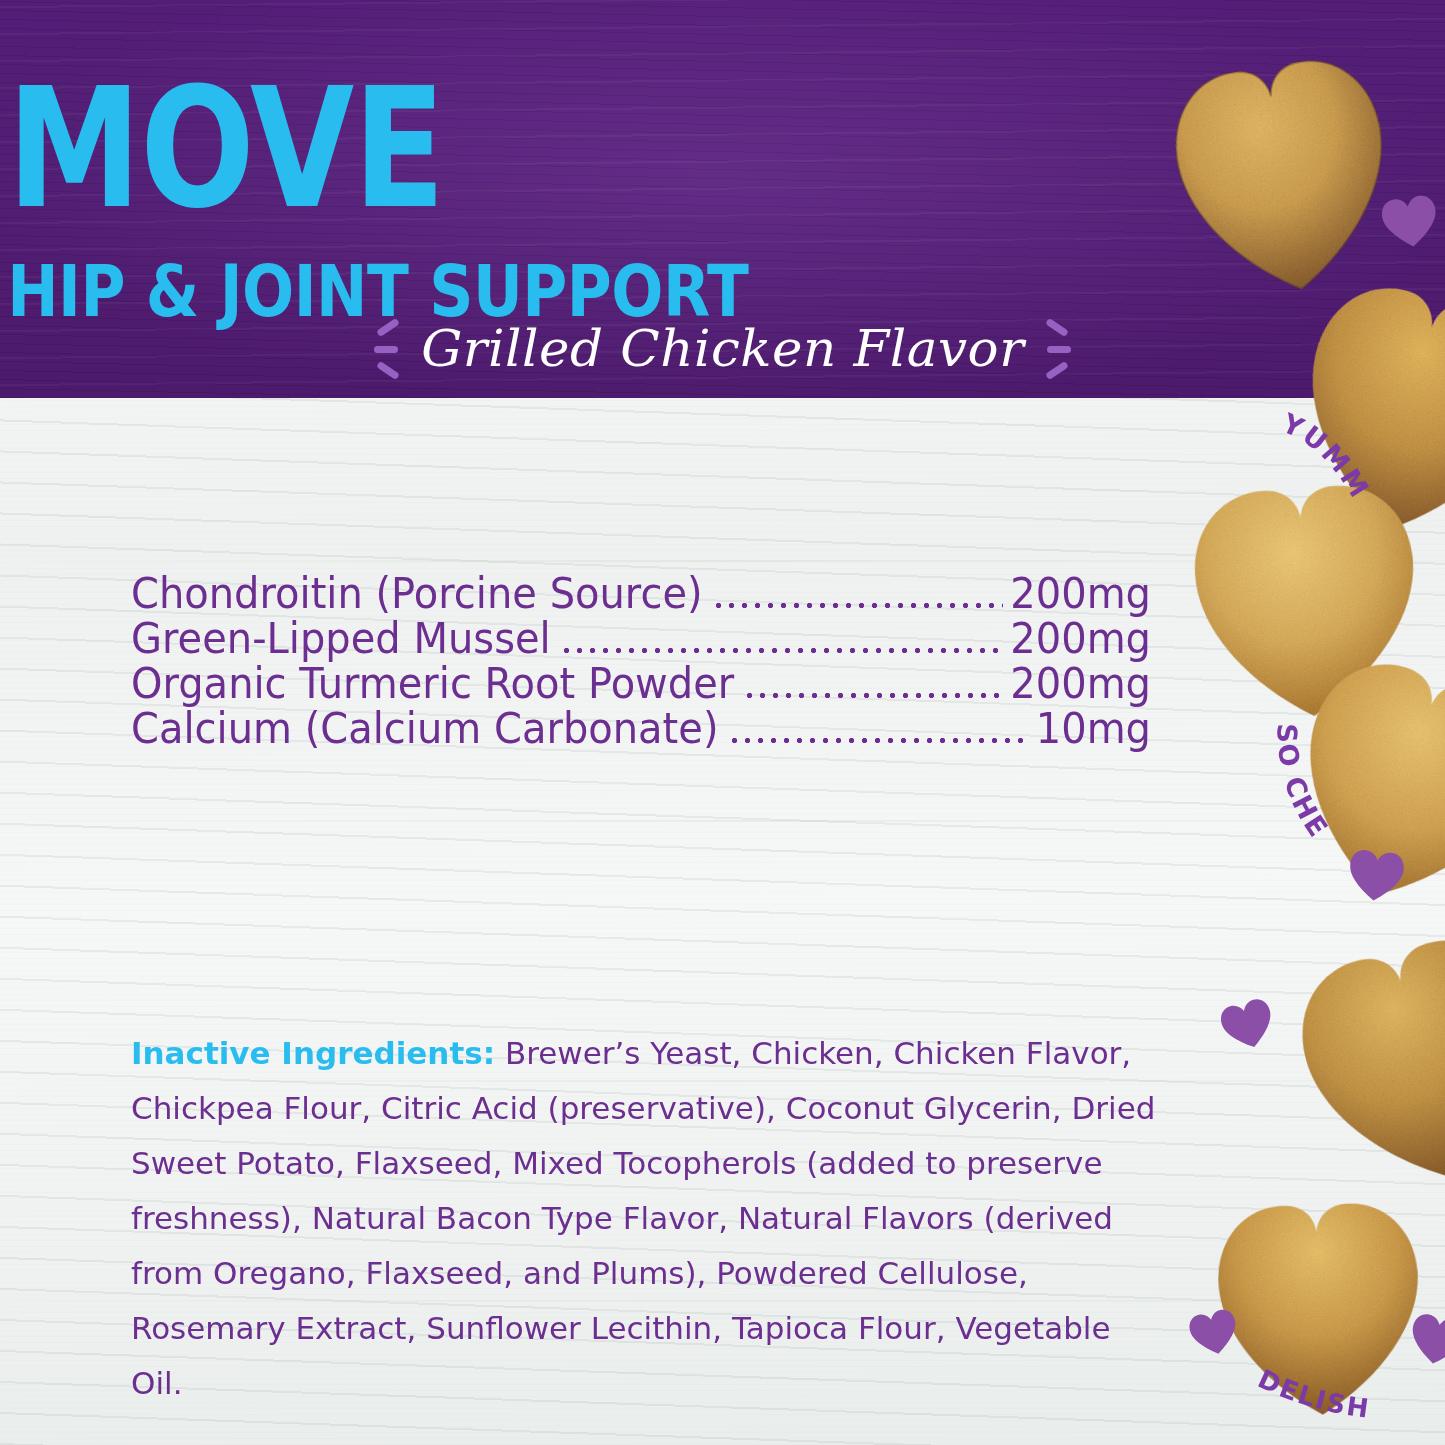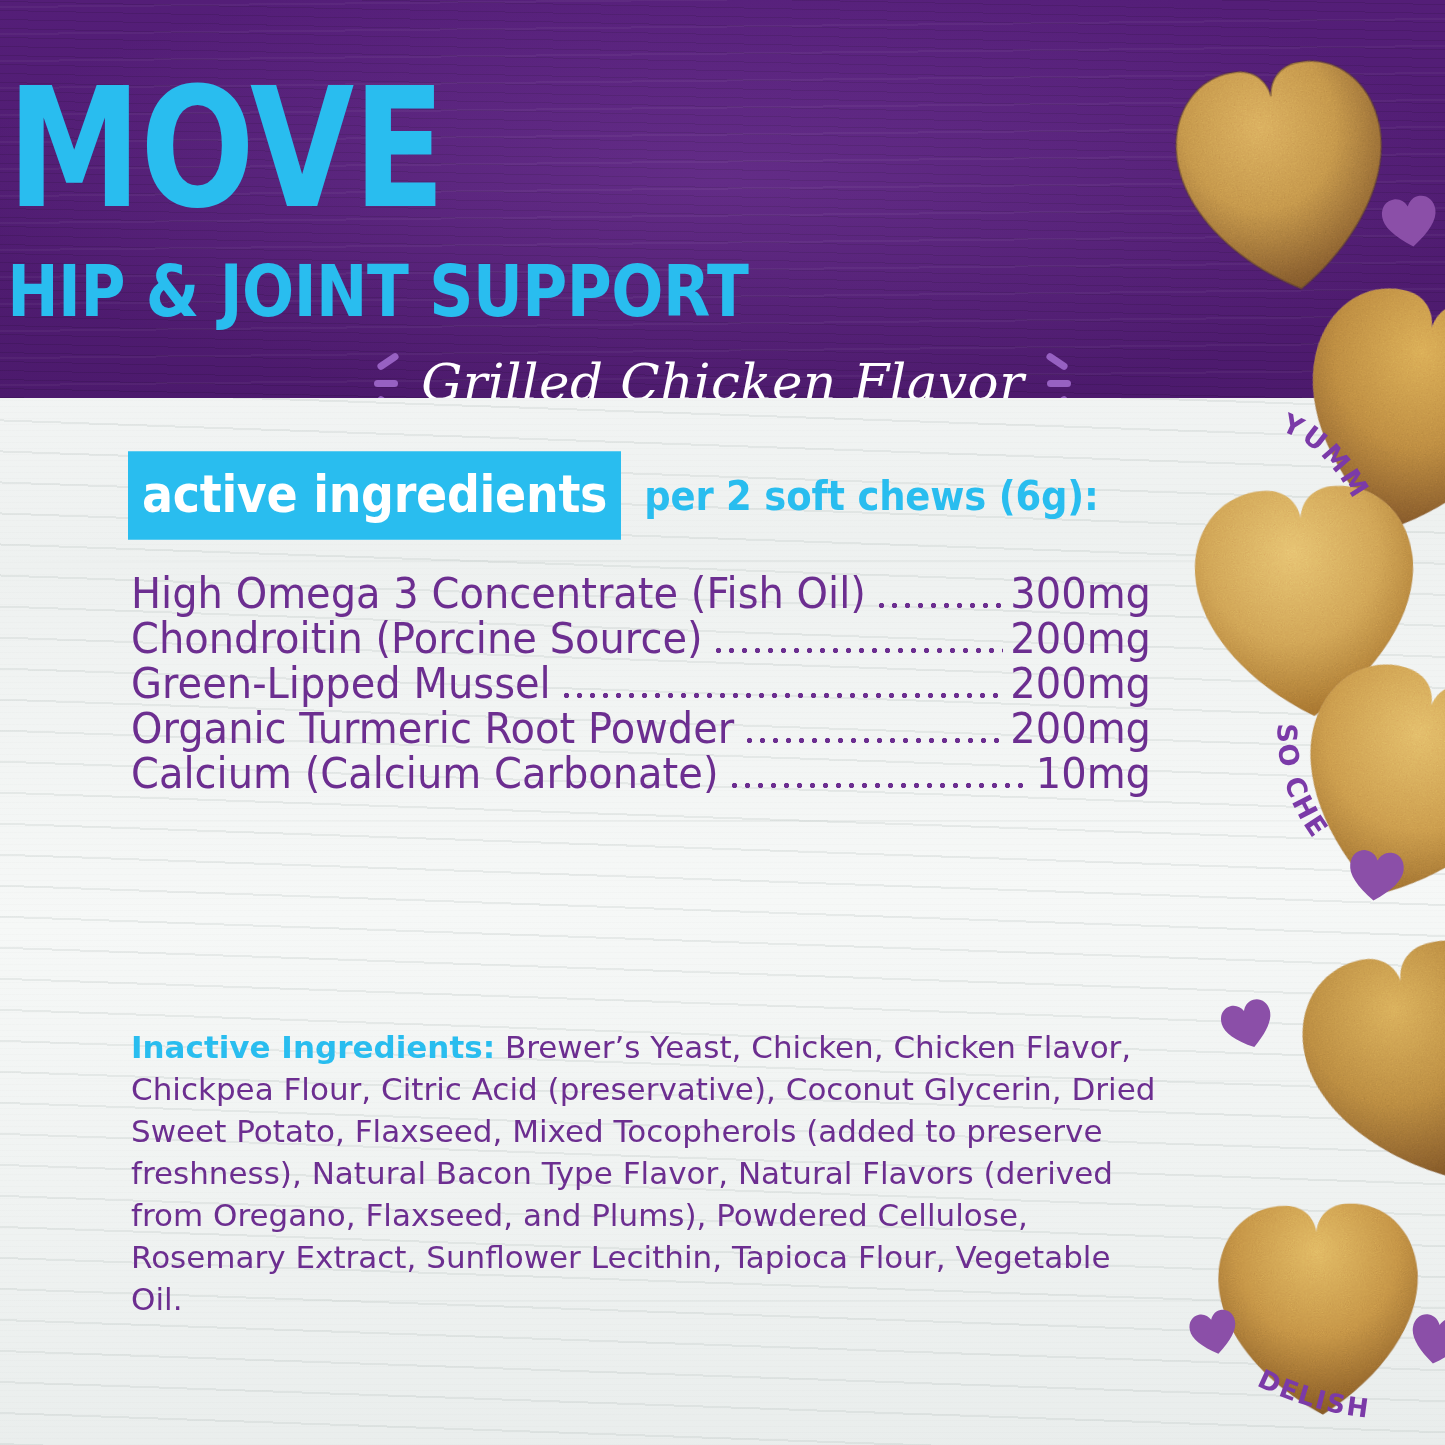--- a/index.html
+++ b/index.html
@@ -69,21 +69,20 @@
     font-weight:700;
     font-size:62px;
     line-height:1;
     letter-spacing:-0.5px;
     color:#29bdef;
     margin-top:54px;
     transform:scaleY(1.16) scaleX(0.99);
     transform-origin:center top;
   }
   #flavor-row {
-    margin-top:34px;
     display:flex; align-items:center; justify-content:center; gap:22px;
   }
   #title-flavor {
     font-family:"DejaVu Serif", serif;
     font-style:italic;
     font-weight:400;
     font-size:50px;
     color:#ffffff;
     letter-spacing:0.5px;
     transform:scaleX(1.03);
@@ -156,21 +155,21 @@
   .ai-amt { transform:scaleY(1.08); transform-origin:right bottom; }
 
   
   #inactive-block {
     position:absolute; top:1026px; left:131px;
     width:1035px; z-index:5;
     color:#6c2e90;
     font-family:"DejaVu Sans", sans-serif;
     font-weight:400;
     font-size:31px;
-    line-height:42px;
+    line-height:55px;
   }
   #inactive-label {
     color:#29bdef;
     font-weight:700;
   }
   #inactive-text { font-weight:400; }
 
   
   .treat { position:absolute; z-index:4; }
   .treat svg { display:block; width:100%; height:100%; }
@@ -403,31 +402,22 @@
 
   <div class="callout" style="top:1368px;left:1248px;">
     <svg width="190" height="90" viewBox="0 0 190 90">
       <path id="arc-delish" d="M 6 16 Q 60 44 124 50" fill="none"></path>
       <text font-size="26" letter-spacing="2">
         <textPath href="#arc-delish" startOffset="2%">DELISH!</textPath>
       </text>
     </svg>
   </div>
 
-  <div id="ai-heading">
-    <span id="ai-badge">active ingredients</span>
-    <span id="ai-per">per 2 soft chews (6g):</span>
-  </div>
 
   <div id="active-list">
-    <div class="ai-row">
-      <span class="ai-name">High Omega 3 Concentrate (Fish Oil)</span>
-      <span class="ai-leader"></span>
-      <span class="ai-amt">300mg</span>
-    </div>
     <div class="ai-row">
       <span class="ai-name">Chondroitin (Porcine Source)</span>
       <span class="ai-leader"></span>
       <span class="ai-amt">200mg</span>
     </div>
     <div class="ai-row">
       <span class="ai-name">Green-Lipped Mussel</span>
       <span class="ai-leader"></span>
       <span class="ai-amt">200mg</span>
     </div>

